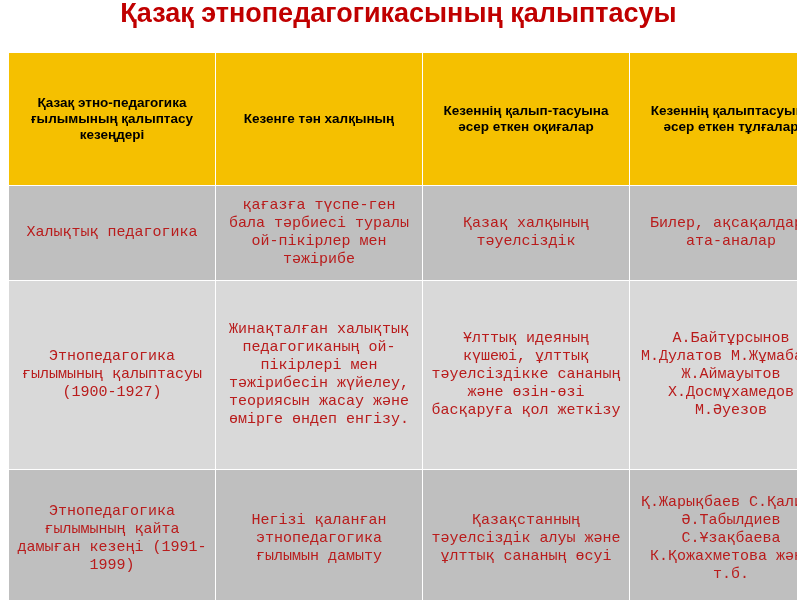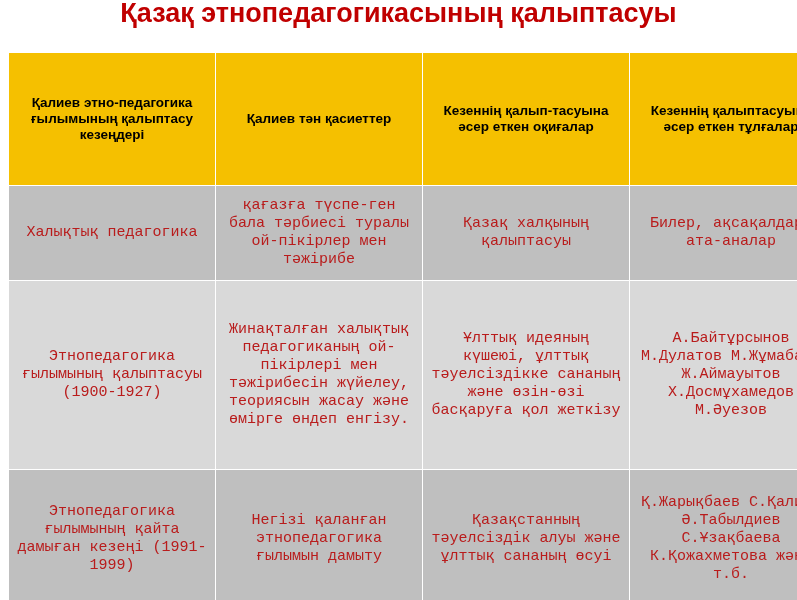--- a/index.html
+++ b/index.html
@@ -130,31 +130,31 @@
   </g>
   <ellipse cx="50" cy="40" rx="7" ry="9" fill="#f3e6bb"></ellipse>
 </svg>
 
 <div class="slide-title">Қазақ этнопедагогикасының қалыптасуы</div>
 
 <div class="table-wrap">
   <table class="main">
     <thead>
       <tr>
-        <th class="c1">Қалиев этно-педагогика ғылымының қалыптасу кезеңдері</th>
-        <th class="c2">Қалиев тән қасиеттер</th>
+        <th class="c1">Қазақ этно-педагогика ғылымының қалыптасу кезеңдері</th>
+        <th class="c2">Кезенге тән халқының</th>
         <th class="c3">Кезеннің қалып-тасуына әсер еткен  оқиғалар</th>
         <th class="c4">Кезеннің қалыптасуына әсер еткен тұлғалар</th>
       </tr>
     </thead>
     <tbody>
       <tr class="row-1">
         <td class="c1">Халықтық педагогика</td>
         <td class="c2">қағазға түспе-ген бала тәрбиесі туралы ой-пікірлер мен тәжірибе</td>
-        <td class="c3">Қазақ халқының қалыптасуы</td>
+        <td class="c3">Қазақ халқының тәуелсіздік</td>
         <td class="c4">Билер, ақсақалдар, ата-аналар</td>
       </tr>
       <tr class="row-2">
         <td class="c1">Этнопедагогика ғылымының қалыптасуы (1900-1927)</td>
         <td class="c2">Жинақталған халықтық педагогиканың ой-пікірлері мен тәжірибесін жүйелеу, теориясын жасау және өмірге өндеп енгізу.</td>
         <td class="c3">Ұлттық идеяның күшеюі, ұлттық тәуелсіздікке сананың және өзін-өзі басқаруға қол жеткізу</td>
         <td class="c4">А.Байтұрсынов М.Дулатов М.Жұмабаев Ж.Аймауытов Х.Досмұхамедов М.Әуезов</td>
       </tr>
       <tr class="row-3">
         <td class="c1">Этнопедагогика ғылымының қайта дамыған кезеңі (1991-1999)</td>

